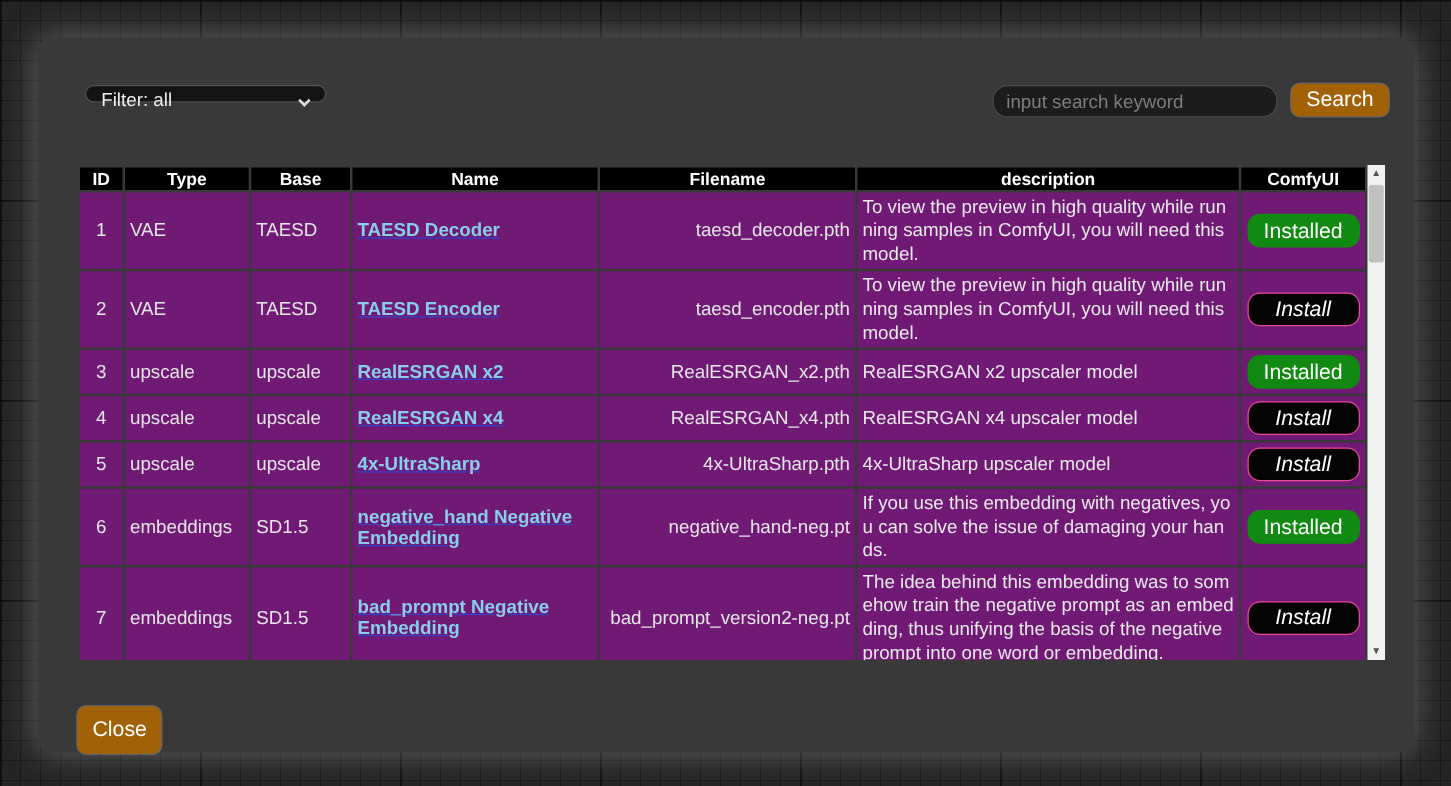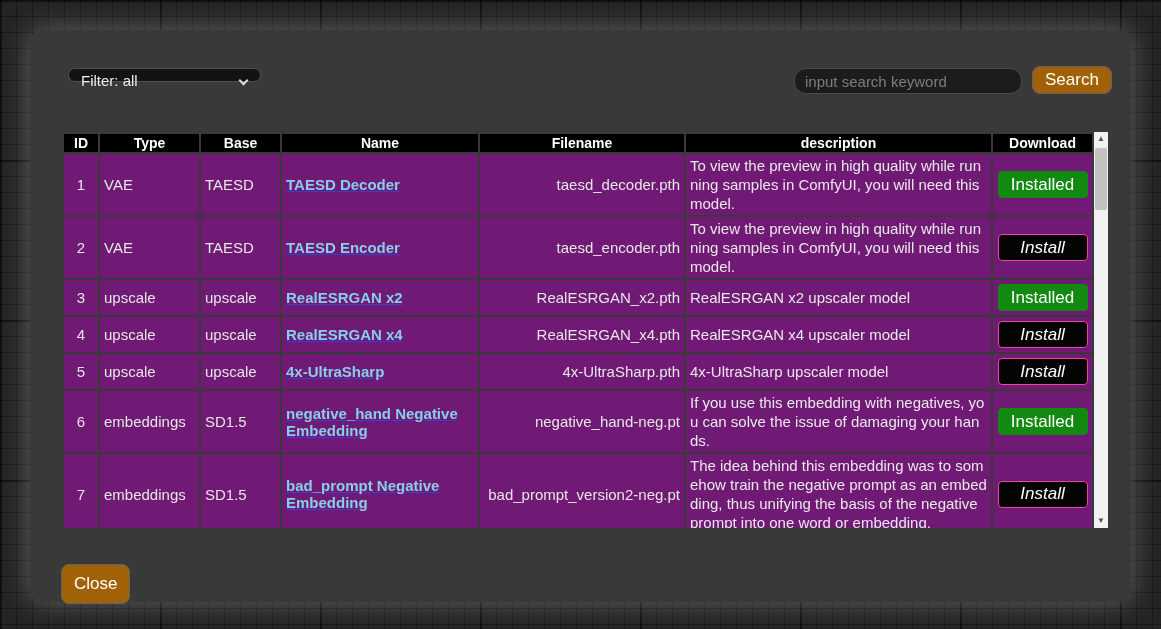--- a/index.html
+++ b/index.html
@@ -84,21 +84,21 @@
   td.c-file { padding-left: 7px; text-align: right; }
   td.c-desc {
     font-size: 13.5px; line-height: 19px;
     word-break: break-all; padding: 2px 3px; color: #e9e9e9;
   }
   td.c-dl { text-align: center; }
   td.c-name a { color: #3340cc; text-decoration: underline; font-weight: bold; text-align: right; }
   td.c-name a span { color: #87CEEB; font-size: 15px; }
   .dl-btn {
     width: 90px; height: 27px;
-    border-radius: 4px; font-size: 17px; color: #fff;
+    border-radius: 10px; font-size: 17px; color: #fff;
     cursor: pointer; font-family: "Liberation Sans", sans-serif;
   }
   .dl-install { background: #040404; border: 1px solid #ec4899; font-style: italic; }
   .dl-installed { background: #128a12; border: 1px solid #128a12; }
   
   .scrollbar {
     position: absolute; right: 0; top: 0;
     width: 14px; height: 396px;
     background: #f1f1f1;
   }
@@ -141,21 +141,21 @@
         <col style="width:99px">
       </colgroup>
       <thead>
         <tr>
             <th>ID</th>
             <th>Type</th>
             <th>Base</th>
             <th>Name</th>
             <th>Filename</th>
             <th>description</th>
-            <th>Download</th>
+            <th>ComfyUI</th>
           </tr>
       </thead>
       <tbody>
           <tr style="height: 59px;">
             <td class="c-id">1</td>
             <td class="c-type">VAE</td>
             <td class="c-base">TAESD</td>
             <td class="c-name"><a href="#"><span>TAESD Decoder</span></a></td>
             <td class="c-file">taesd_decoder.pth</td>
             <td class="c-desc">To view the preview in high quality while running samples in ComfyUI, you will need this model.</td>

